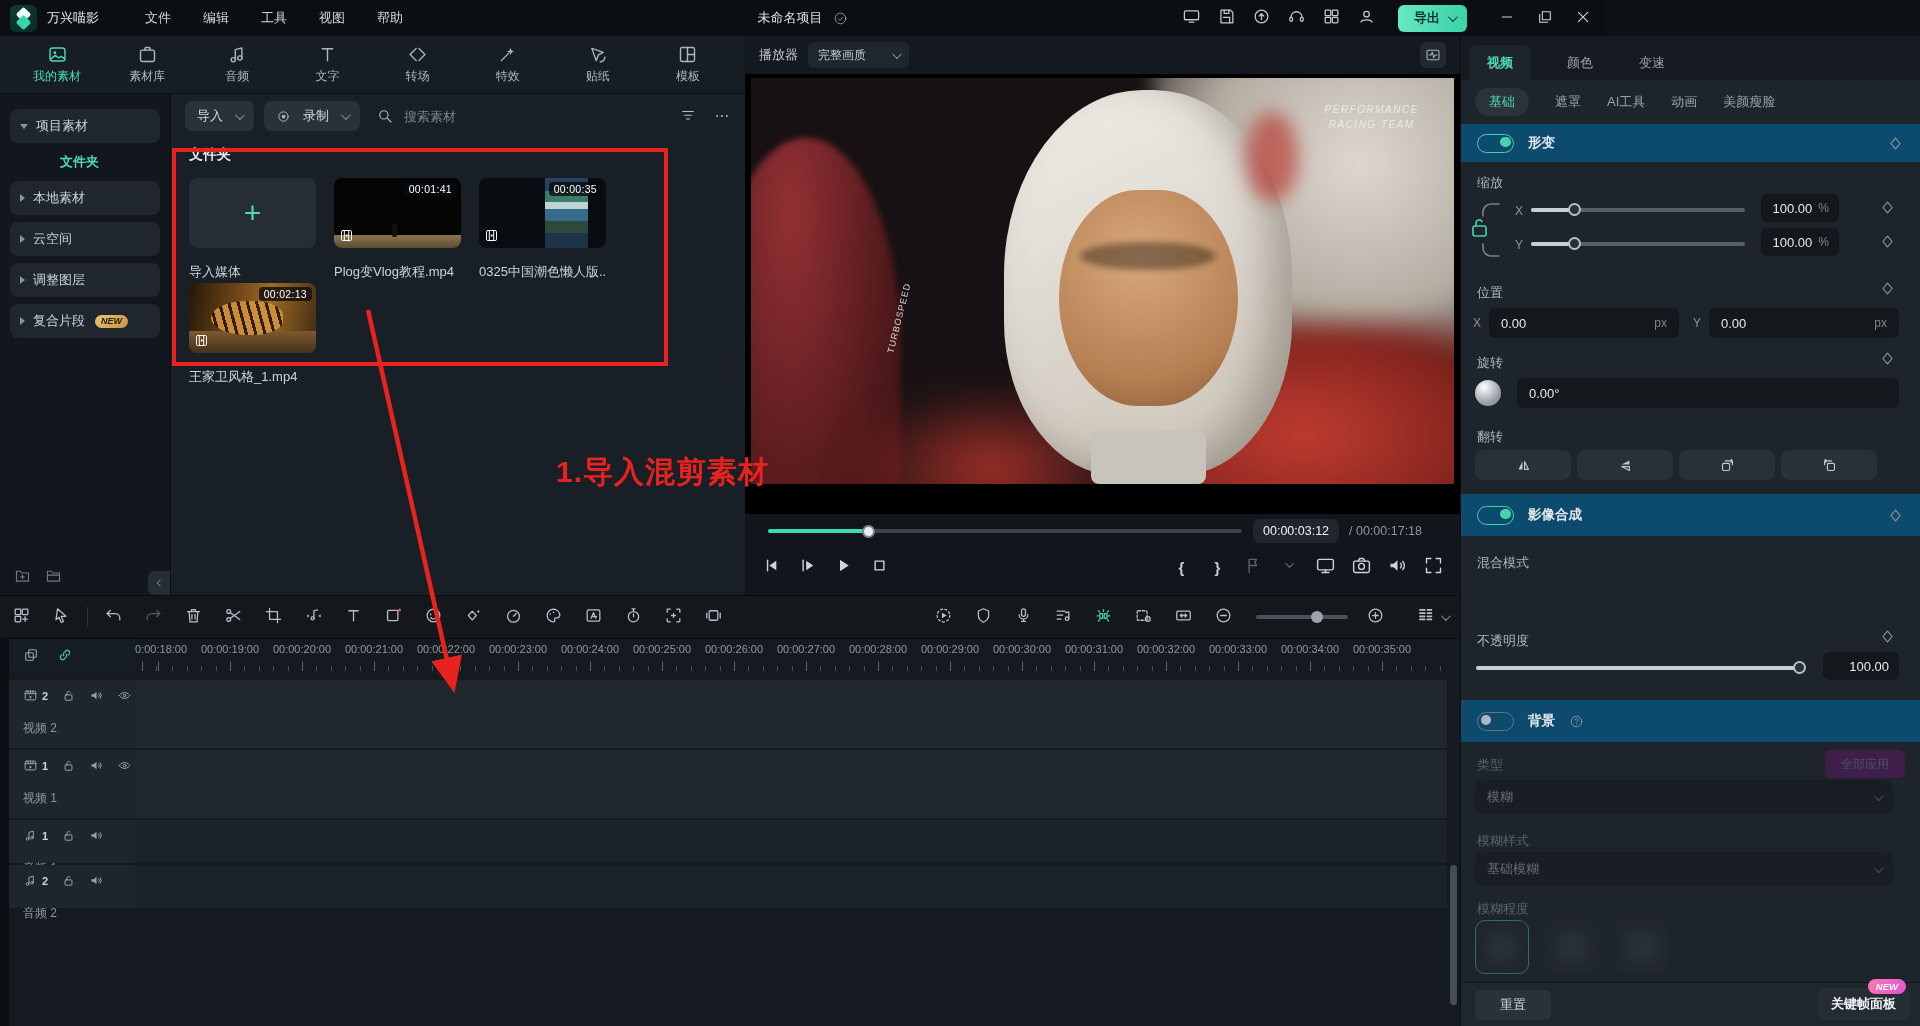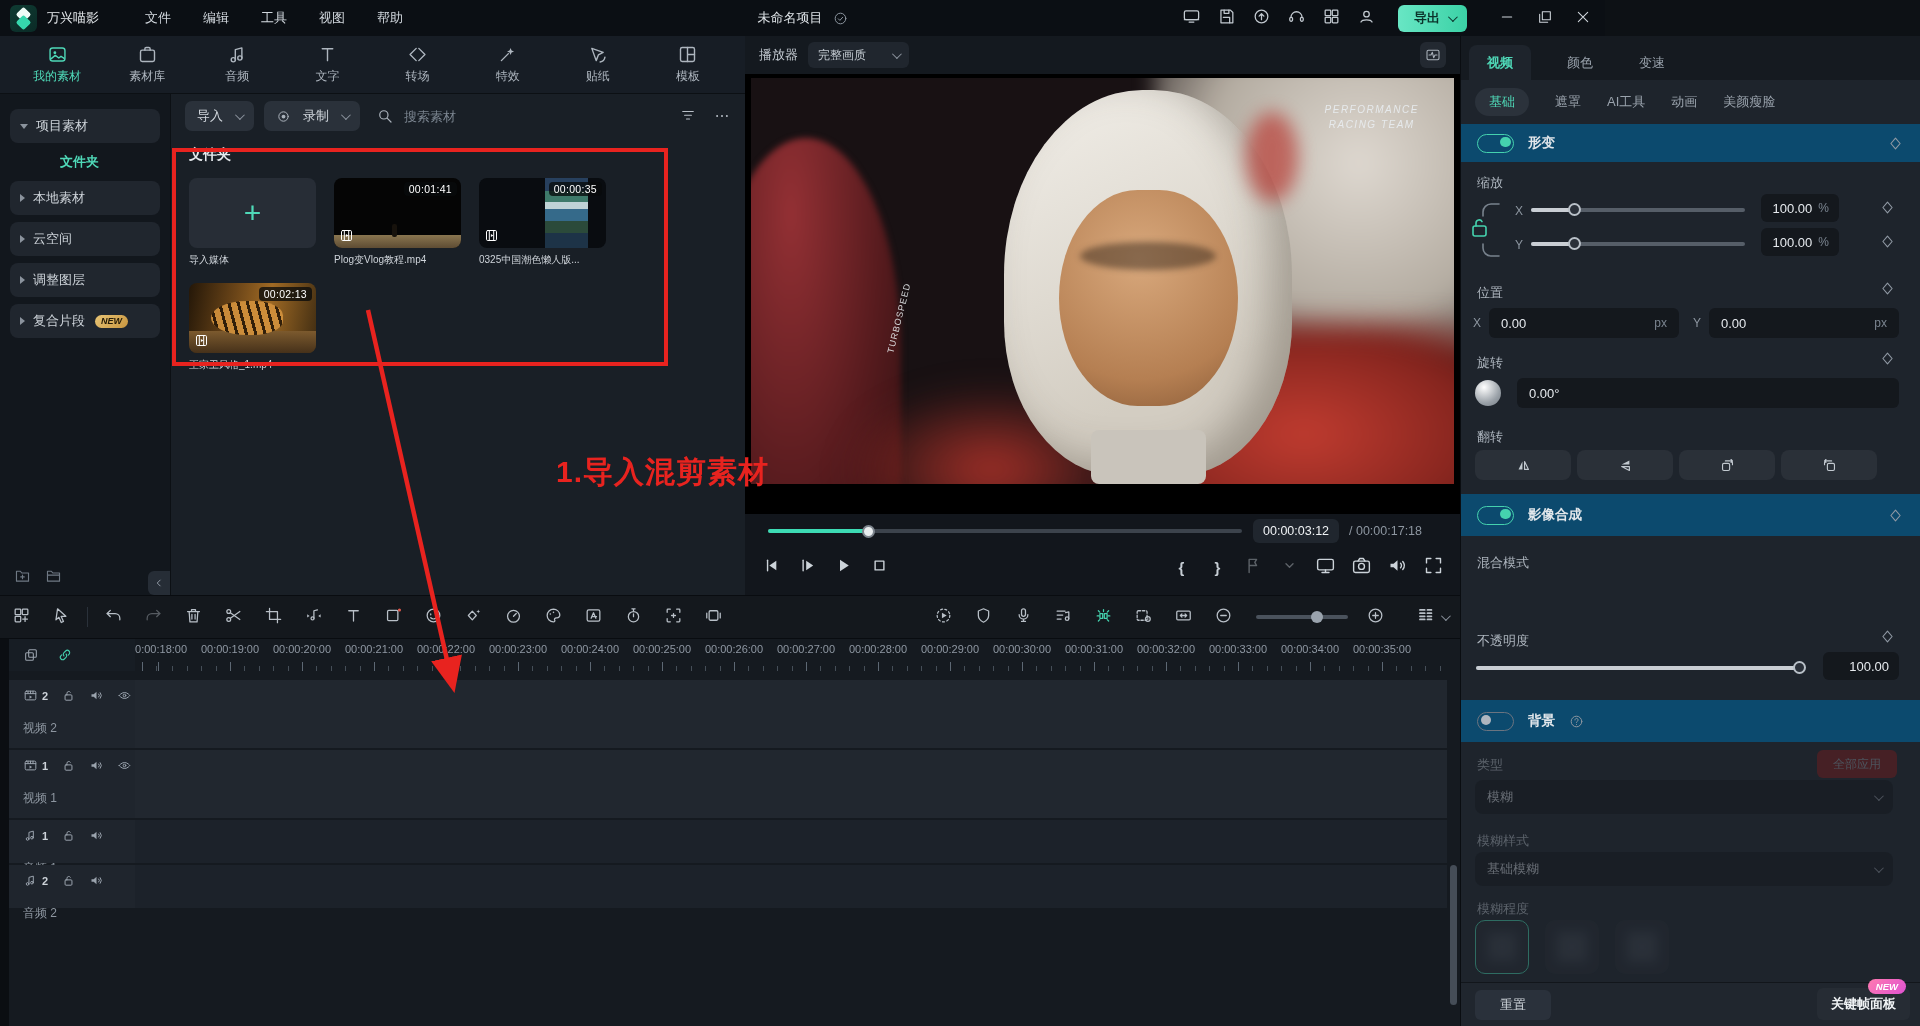--- a/index.html
+++ b/index.html
@@ -58,21 +58,21 @@
   .search-wrap input{background:transparent;border:none;outline:none;color:#c6cdd4;font-size:13px;width:200px}
   .search-wrap input::placeholder{color:#7b8590}
   .mc-right{display:flex;align-items:center;gap:16px}
   .mc-right .icon{width:18px;height:18px;color:#b9c0c8;cursor:pointer}
   .folder-title{position:absolute;left:18px;top:52px;font-size:14px;font-weight:bold;color:#e6eaee}
   #media-items{position:absolute;left:0;top:0;right:0;bottom:0}
   .cell{position:absolute;width:127px}
   .thumb{width:127px;height:70px;border-radius:8px;background:#14181d;position:relative;overflow:hidden;cursor:pointer}
   .thumb.add{background:#272d36;display:flex;align-items:center;justify-content:center}
   .thumb.add .plus{font-size:30px;color:#4fd9b8;font-weight:200;line-height:1}
-  .cap{margin-top:5px;font-size:10px;color:#cfd4da;white-space:nowrap;overflow:hidden}
+  .cap{margin-top:15px;font-size:13px;color:#cfd4da;white-space:nowrap;overflow:hidden}
   .dur{position:absolute;top:4px;right:4px;background:rgba(8,10,12,.78);color:#fff;font-size:10.5px;font-weight:normal;
     border-radius:4px;padding:1px 5px;letter-spacing:.3px}
   .film-badge{position:absolute;left:5px;bottom:5px;width:15px;height:15px;color:#fff}
   .t-plog{background:#050505}
   .t-plog .ground{position:absolute;left:0;right:0;bottom:0;height:13px;background:linear-gradient(#8a7650,#5e4c33)}
   .t-plog .figure{position:absolute;left:58px;bottom:11px;width:5px;height:13px;background:#17120c;border-radius:2px}
   .t-city{background:#090c10}
   .t-city .strip{position:absolute;left:52%;top:0;bottom:0;width:34%;
     background:linear-gradient(180deg,#27405e 0 18%,#3e7a6a 18% 34%,#bfd3d6 34% 45%,#356a8a 45% 62%,#2b4a3a 62% 78%,#1d3347 78%)}
   .t-tiger{background:linear-gradient(100deg,#241708,#6b4518 35%,#a06a24 60%,#3f2c12)}
@@ -140,21 +140,21 @@
   .in-box .unit{margin-left:auto;color:#7b8590;font-size:12px}
   .scale-link{position:absolute;left:8px;top:158px;width:36px;height:72px}
   .knob{position:absolute;left:14px;top:344px;width:26px;height:26px;border-radius:50%;
     background:radial-gradient(circle at 35% 28%,#ffffff,#9aa1a8 62%,#747b83);cursor:pointer}
   .flip-btn{position:absolute;top:414px;width:96px;height:30px;background:#2a3038;border:none;border-radius:8px;cursor:pointer;
     display:flex;align-items:center;justify-content:center}
   .flip-btn .icon{width:17px;height:17px;color:#c2c9d0}
   .drop{position:absolute;left:14px;width:418px;height:34px;background:#14181d;border-radius:8px;display:flex;align-items:center;
     padding:0 12px;font-size:13px;color:#cdd3d9;cursor:pointer}
   .drop .chev{margin-left:auto}
-  .apply-all{position:absolute;left:356px;top:714px;width:80px;height:28px;background:#7f1d1d;border:none;border-radius:6px;
+  .apply-all{position:absolute;left:364px;top:714px;width:80px;height:28px;background:#701a75;border:none;border-radius:6px;
     color:#8d96a0;font-size:12px;cursor:pointer}
   .blur-tile{position:absolute;top:884px;width:54px;height:54px;border-radius:10px;background:#262c34;overflow:hidden;cursor:pointer}
   .blur-tile i{position:absolute;inset:12px;background:#3c434c;filter:blur(6px);display:block}
   .blur-tile.sel{border:1.5px solid #45d2ae}
   .dim-sec{opacity:.42}
   .insp-bottom{position:absolute;left:0;right:0;bottom:0;height:44px;background:#20262e;border-top:1px solid #12161b}
   .reset-btn{position:absolute;left:14px;top:7px;width:76px;height:30px;background:#2a313b;border:none;border-radius:6px;color:#cdd3d9;font-size:13px;cursor:pointer}
   .kf-btn{position:absolute;right:10px;top:5px;height:32px;background:#262c34;border:none;border-radius:6px;color:#f0f3f5;
     font-size:13px;font-weight:bold;padding:0 14px;cursor:pointer}
   .badge-pink{position:absolute;right:4px;top:-9px;font-size:9.5px;font-weight:bold;font-style:italic;color:#fff;

